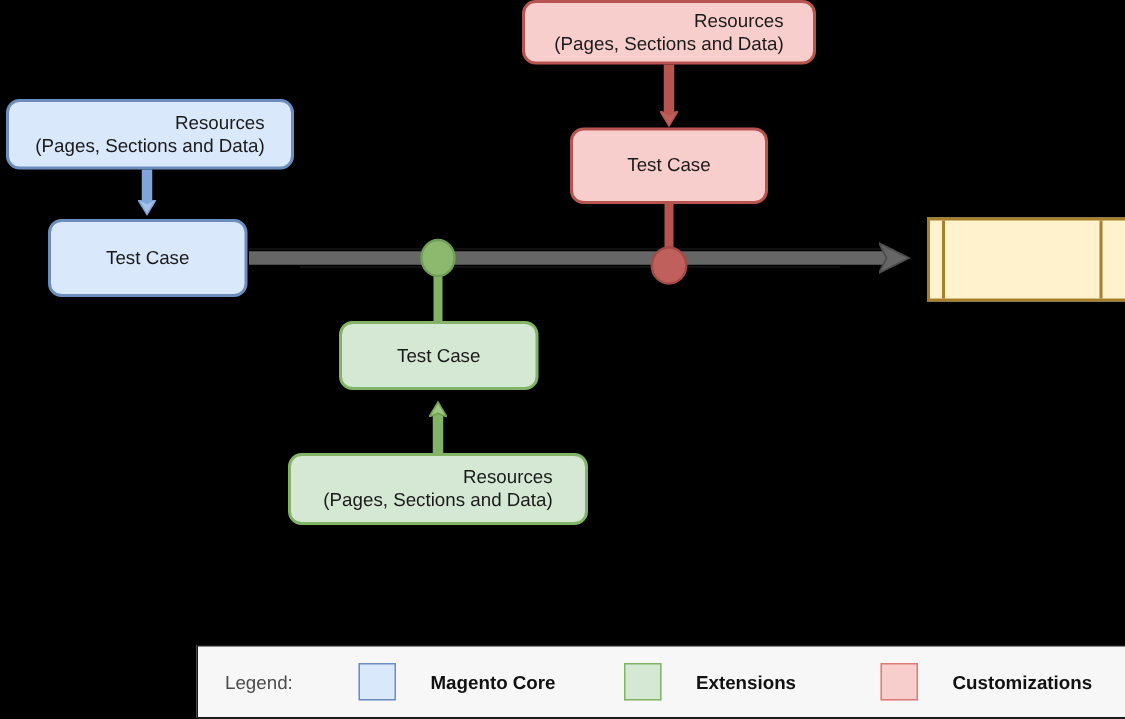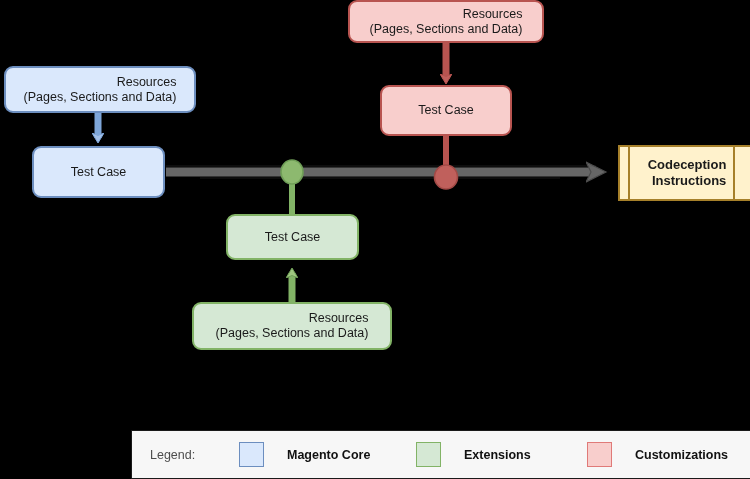--- a/index.html
+++ b/index.html
@@ -168,22 +168,20 @@
 (Pages, Sections and Data)</div>
 
   <div class="node node-red" style="left:348px; top:0px; width:196px; height:43px;">Resources
 (Pages, Sections and Data)</div>
 
   <div class="node node-red" style="left:380px; top:85px; width:132px; height:51px;">Test Case</div>
 
   <div class="node node-yellow" style="left:618px; top:145px; width:134px; height:56px;">
     <span class="vbar left"></span>
     <span class="vbar right"></span>
-    <span style="position:relative; padding-left:4px;">Codeception
-Instructions</span>
   </div>
 
   <div id="legend">
     <span class="legend-title">Legend:</span>
 
     <div class="legend-entry" style="left:107px;">
       <span class="legend-swatch" style="background:#dae8fc; border-color:#6c8ebf;"></span>
       <span class="legend-label">Magento Core</span>
     </div>
 

